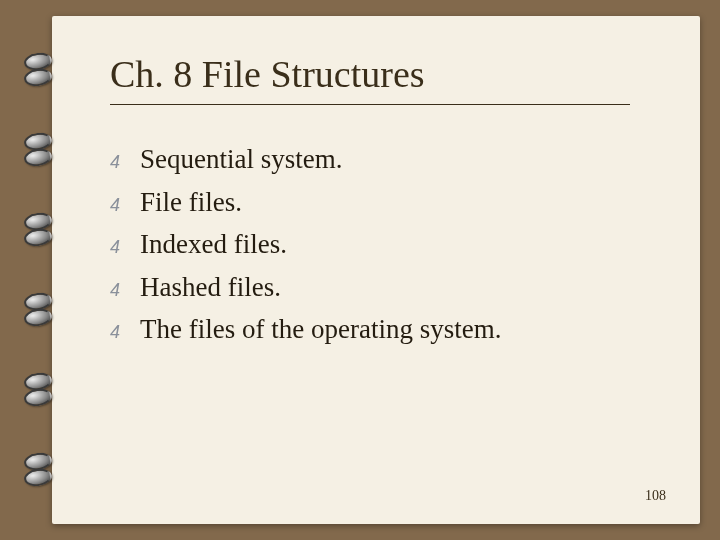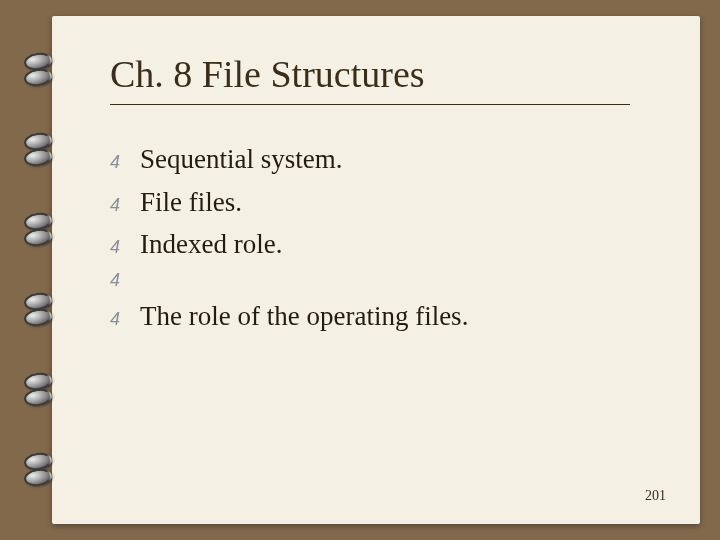--- a/index.html
+++ b/index.html
@@ -153,27 +153,28 @@
         <li>
           <span class="chk">4</span>
           <span>Sequential system.</span>
         </li>
         <li>
           <span class="chk">4</span>
           <span>File files.</span>
         </li>
         <li>
           <span class="chk">4</span>
-          <span>Indexed role.</span>
+          <span>Indexed files.</span>
         </li>
         <li>
           <span class="chk">4</span>
+          <span>Hashed files.</span>
         </li>
         <li>
           <span class="chk">4</span>
-          <span>The role of the operating files.</span>
+          <span>The files of the operating system.</span>
         </li>
       </ul>
-      <div class="page-num">201</div>
+      <div class="page-num">108</div>
     </div>
   </div>
 
 </div>
 
 </body></html>

